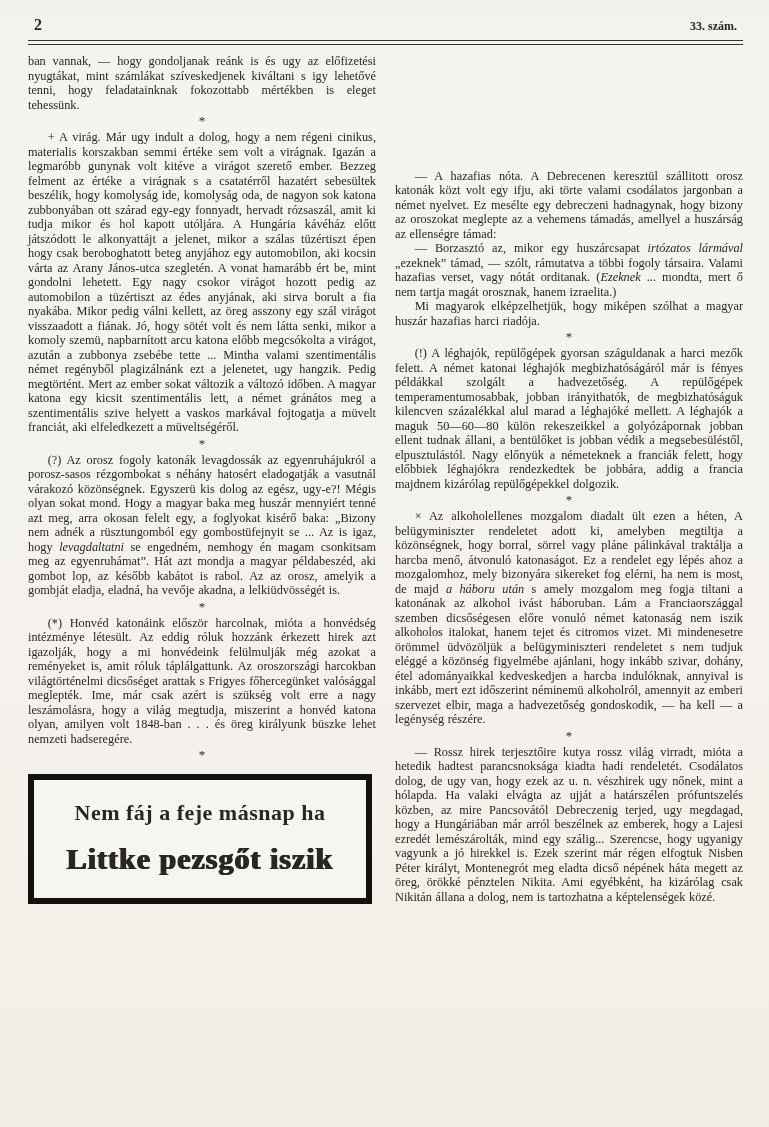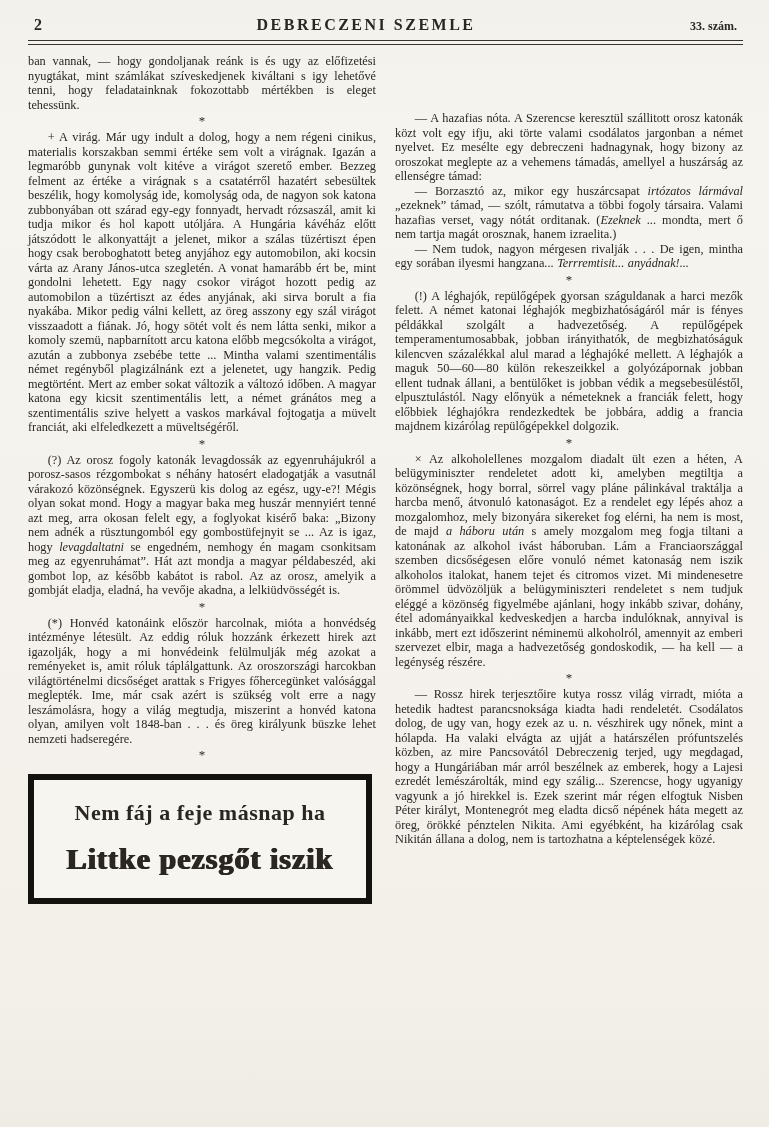--- a/index.html
+++ b/index.html
@@ -24,21 +24,21 @@
   }
   .pageno { font-size: 16px; font-weight: bold; }
   .title  { font-size: 16px; font-weight: bold; letter-spacing: 2.5px; }
   .issue  { font-size: 12px; font-weight: bold; }
   .rule {
     height: 3px;
     border-top: 1px solid #38342d;
     border-bottom: 1px solid #38342d;
     margin-bottom: 9px;
   }
-  .columns { display: flex; align-items: center; }
+  .columns { display: flex; align-items: flex-end; }
   .col { flex: 1 1 0; min-width: 0; }
   .divider { width: 1px; background: #555047; margin: 2px 9px 0 9px; }
   .para {
     margin: 0;
     text-align: justify;
     font-size: 12.3px;
     line-height: 14.5px;
     text-indent: 1.6em;
     word-spacing: 0.5px;
   }
@@ -72,21 +72,20 @@
     letter-spacing: 1px;
     text-shadow: 0.8px 0 0 currentColor, -0.8px 0 0 currentColor;
   }
 </style>
 </head>
 <body>
 
 <div class="page">
   <header class="masthead">
     <span class="pageno">2</span>
-    <span class="title">DEBRECZENI SZEMLE</span>
     <span class="issue">33. szám.</span>
   </header>
 
   <div class="rule"></div>
 
   <div class="columns">
     <div class="col">
       <div>
           <p class="para flush"><span>ban vannak, — hogy gondoljanak reánk is és ugy az előfizetési nyugtákat, mint számlákat szíveskedjenek kiváltani s igy lehetővé tenni, hogy feladatainknak fokozottabb mértékben is eleget tehessünk.</span></p>
           <div class="sep">*</div>
@@ -100,23 +99,23 @@
       <div class="ad">
         <div class="ad-line1">Nem fáj a feje másnap ha</div>
         <div class="ad-line2">Littke pezsgőt iszik</div>
       </div>
     </div>
 
     <div class="divider"></div>
 
     <div class="col">
       <div>
-          <p class="para"><span>— </span><span class="b">A hazafias nóta.</span><span> A Szerencse keresztül szállitott orosz katonák közt volt egy ifju, aki törte valami csodálatos jargonban a német nyelvet. Ez mesélte egy debreczeni hadnagynak, hogy bizony az oroszokat meglepte az a vehemens támadás, amellyel a huszárság az ellenségre támad:</span></p>
+          <p class="para"><span>— </span><span class="b">A hazafias nóta.</span><span> A Debrecenen keresztül szállitott orosz katonák közt volt egy ifju, aki törte valami csodálatos jargonban a német nyelvet. Ez mesélte egy debreczeni hadnagynak, hogy bizony az oroszokat meglepte az a vehemens támadás, amellyel a huszárság az ellenségre támad:</span></p>
           <p class="para"><span>— Borzasztó az, mikor egy huszárcsapat </span><span class="i">irtózatos lármával</span><span> „ezeknek” támad, — szólt, rámutatva a többi fogoly társaira. Valami hazafias verset, vagy nótát orditanak. (</span><span class="i">Ezeknek</span><span> ... mondta, mert ő nem tartja magát orosznak, hanem izraelita.)</span></p>
-          <p class="para"><span>— Nem tudok, nagyon mérgesen rivalják . . . De igen, mintha egy sorában ilyesmi hangzana... </span><span class="i">Terrremtisit... anyádnak!...</span></p>
+          <p class="para"><span>Mi magyarok elképzelhetjük, hogy miképen szólhat a magyar huszár hazafias harci riadója.</span></p>
           <div class="sep">*</div>
           <p class="para"><span>(!) </span><span class="b">A léghajók, repülőgépek</span><span> gyorsan száguldanak a harci mezők felett. A német katonai léghajók megbizhatóságáról már is fényes példákkal szolgált a hadvezetőség. A repülőgépek temperamentumosabbak, jobban irányithatók, de megbizhatóságuk kilencven százalékkal alul marad a léghajóké mellett. A léghajók a maguk 50—60—80 külön rekeszeikkel a golyózápornak jobban ellent tudnak állani, a bentülőket is jobban védik a megsebesüléstől, elpusztulástól. Nagy előnyük a németeknek a franciák felett, hogy előbbiek léghajókra rendezkedtek be jobbára, addig a francia majdnem kizárólag repülőgépekkel dolgozik.</span></p>
           <div class="sep">*</div>
           <p class="para"><span>× </span><span class="b">Az alkoholellenes mozgalom</span><span> diadalt ült ezen a héten, A belügyminiszter rendeletet adott ki, amelyben megtiltja a közönségnek, hogy borral, sörrel vagy pláne pálinkával traktálja a harcba menő, átvonuló katonaságot. Ez a rendelet egy lépés ahoz a mozgalomhoz, mely bizonyára sikereket fog elérni, ha nem is most, de majd </span><span class="i">a háboru után</span><span> s amely mozgalom meg fogja tiltani a katonának az alkohol ivást háboruban. Lám a Franciaországgal szemben dicsőségesen előre vonuló német katonaság nem iszik alkoholos italokat, hanem tejet és citromos vizet. Mi mindenesetre örömmel üdvözöljük a belügyminiszteri rendeletet s nem tudjuk eléggé a közönség figyelmébe ajánlani, hogy inkább szivar, dohány, étel adományaikkal kedveskedjen a harcba indulóknak, annyival is inkább, mert ezt időszerint néminemü alkoholról, amennyit az emberi szervezet elbir, maga a hadvezetőség gondoskodik, — ha kell — a legénység részére.</span></p>
           <div class="sep">*</div>
           <p class="para"><span>— </span><span class="b">Rossz hirek terjesztőire</span><span> kutya rossz világ virradt, mióta a hetedik hadtest parancsnoksága kiadta hadi rendeletét. Csodálatos dolog, de ugy van, hogy ezek az u. n. vészhirek ugy nőnek, mint a hólapda. Ha valaki elvágta az ujját a határszélen prófuntszelés közben, az mire Pancsovától Debreczenig terjed, ugy megdagad, hogy a Hungáriában már arról beszélnek az emberek, hogy a Lajesi ezredét lemészárolták, mind egy szálig... Szerencse, hogy ugyanigy vagyunk a jó hirekkel is. Ezek szerint már régen elfogtuk Nisben Péter királyt, Montenegrót meg eladta dicső népének háta megett az öreg, örökké pénztelen Nikita. Ami egyébként, ha kizárólag csak Nikitán állana a dolog, nem is tartozhatna a képtelenségek közé.</span></p>
         </div>
     </div>
   </div>
 </div>

